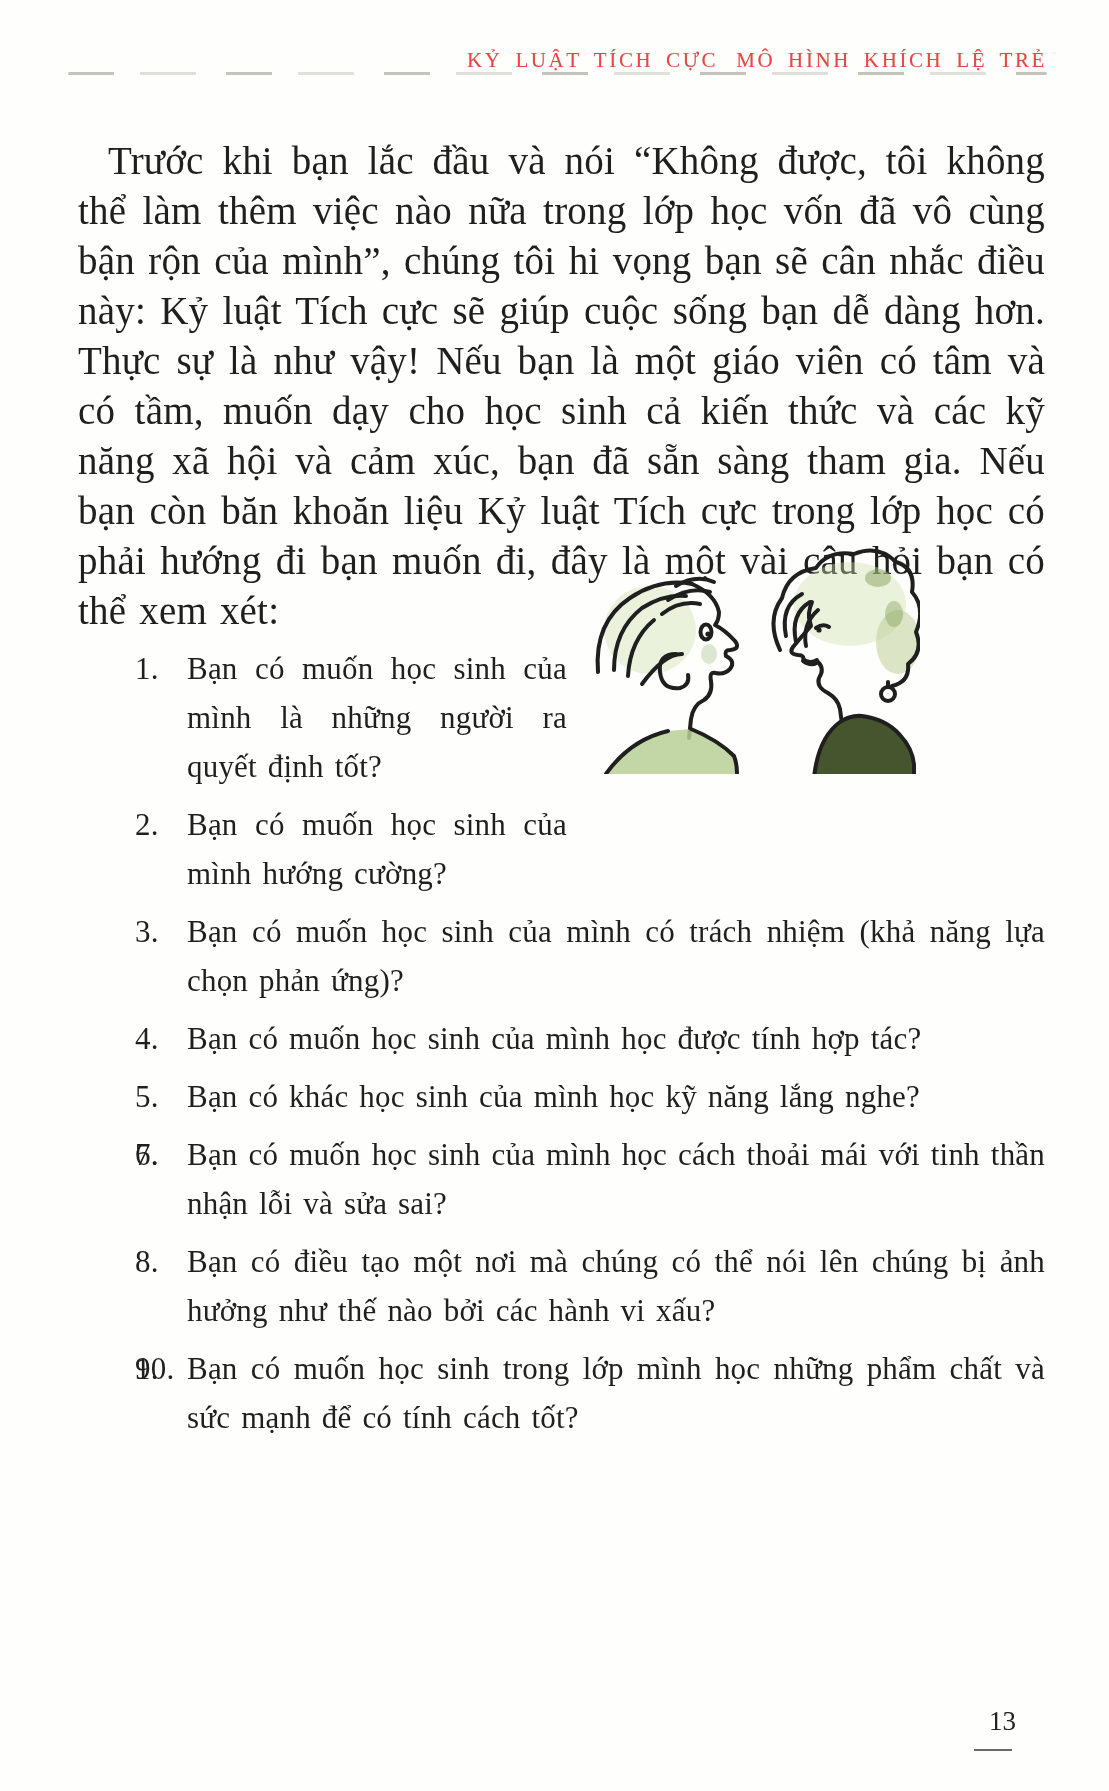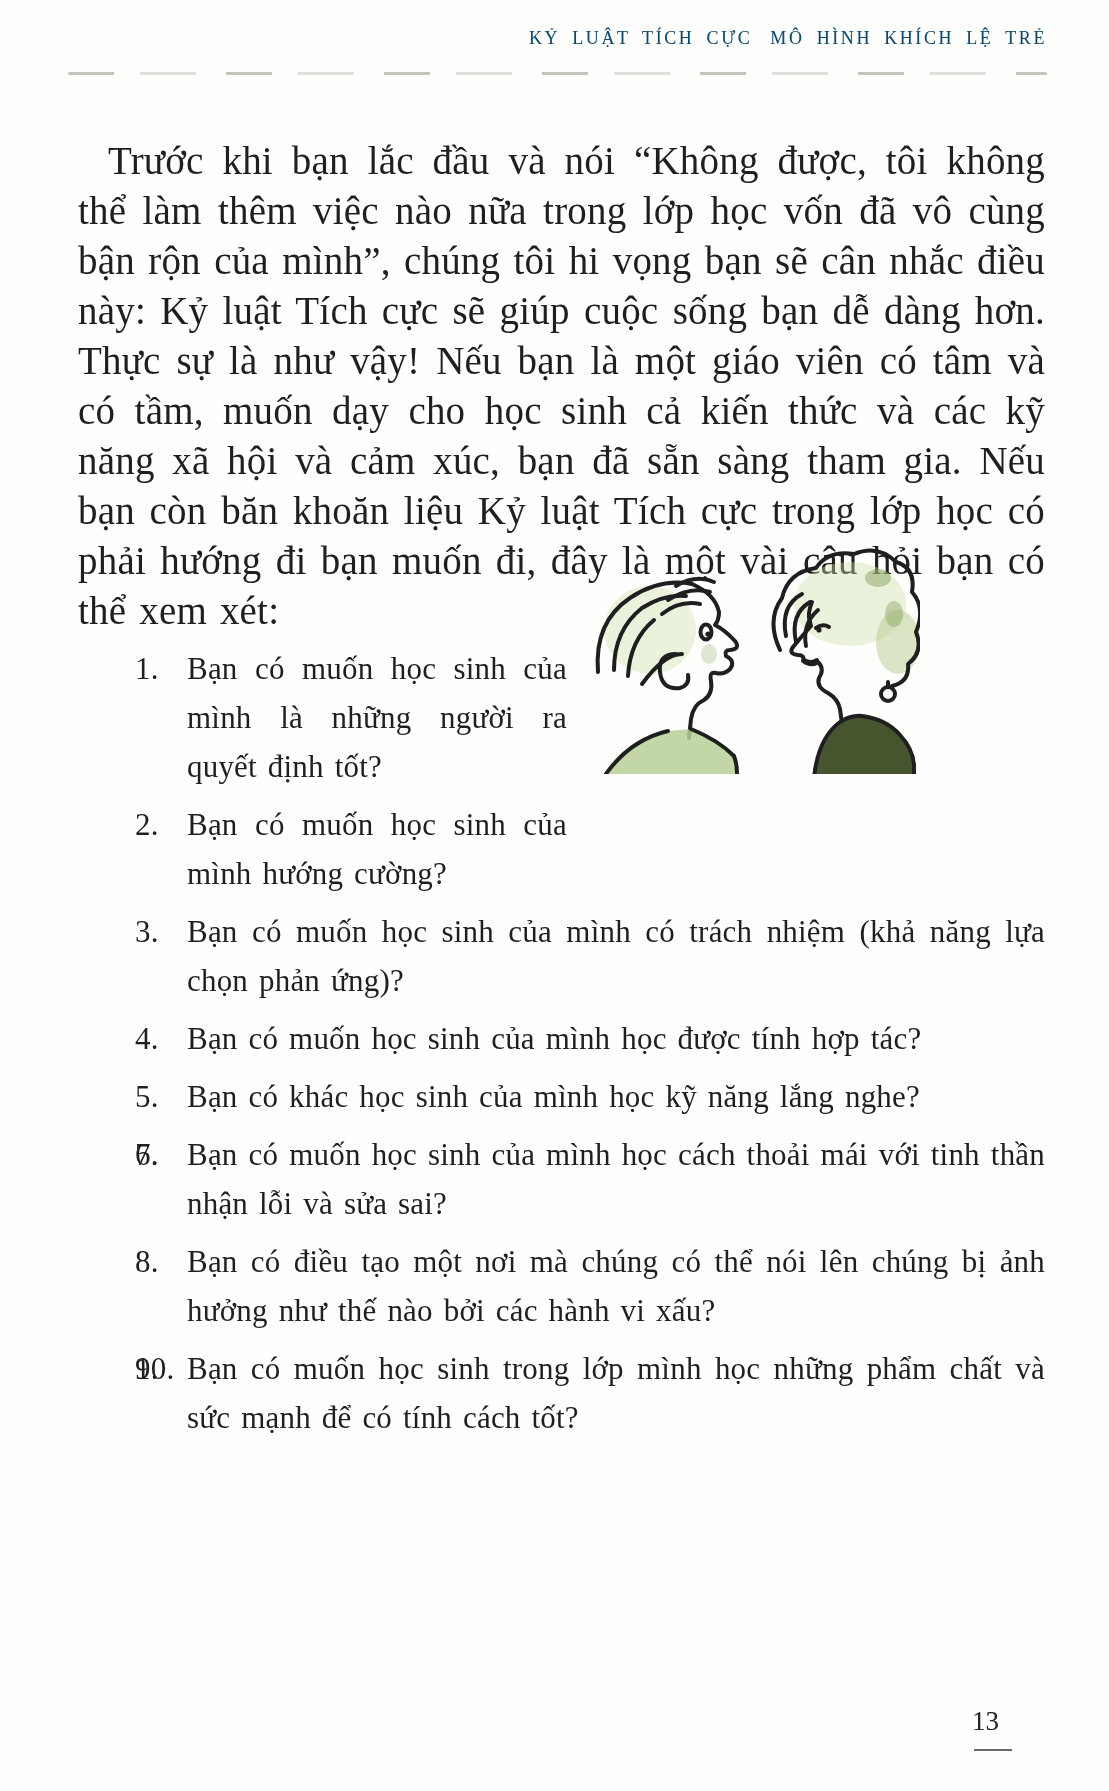--- a/index.html
+++ b/index.html
@@ -8,23 +8,23 @@
     background:#fefefd;
     position:relative;
     font-family:"Liberation Serif","DejaVu Serif",serif;
     color:#1f1f1f;
     overflow:hidden;
   }
   .page{position:absolute;inset:0;}
 
   
   .running-head{
-    position:absolute;top:28px;right:62px;
-    font-size:18px;letter-spacing:2.6px;word-spacing:5px;
-    color:#0c4a6e;
+    position:absolute;top:48px;right:62px;
+    font-size:21px;letter-spacing:2.6px;word-spacing:5px;
+    color:#ef4444;
     white-space:nowrap;
     text-shadow:0 0 1px rgba(141,144,128,.4);
   }
   .running-head .gap{display:inline-block;width:18px;}
 
   .head-rule{
     position:absolute;top:72px;left:68px;right:62px;height:3px;
     background:
       repeating-linear-gradient(90deg,
         rgba(146,148,132,.55) 0 46px, rgba(146,148,132,0) 46px 72px,
@@ -55,21 +55,21 @@
   .q-num{position:absolute;left:0;top:0;}
 
   
   .illustration{
     position:absolute;left:578px;top:542px;width:342px;height:232px;
   }
 
   
   .page-number{
     position:absolute;left:972px;top:1706px;width:44px;
-    font-size:27px;text-align:left;color:#222;
+    font-size:27px;text-align:right;color:#222;
   }
   .page-number-rule{
     position:absolute;left:974px;top:1749px;width:38px;height:2px;
     background:#6a6a6a;
   }
 </style>
 </head>
 <body>
 
 <div class="page">

